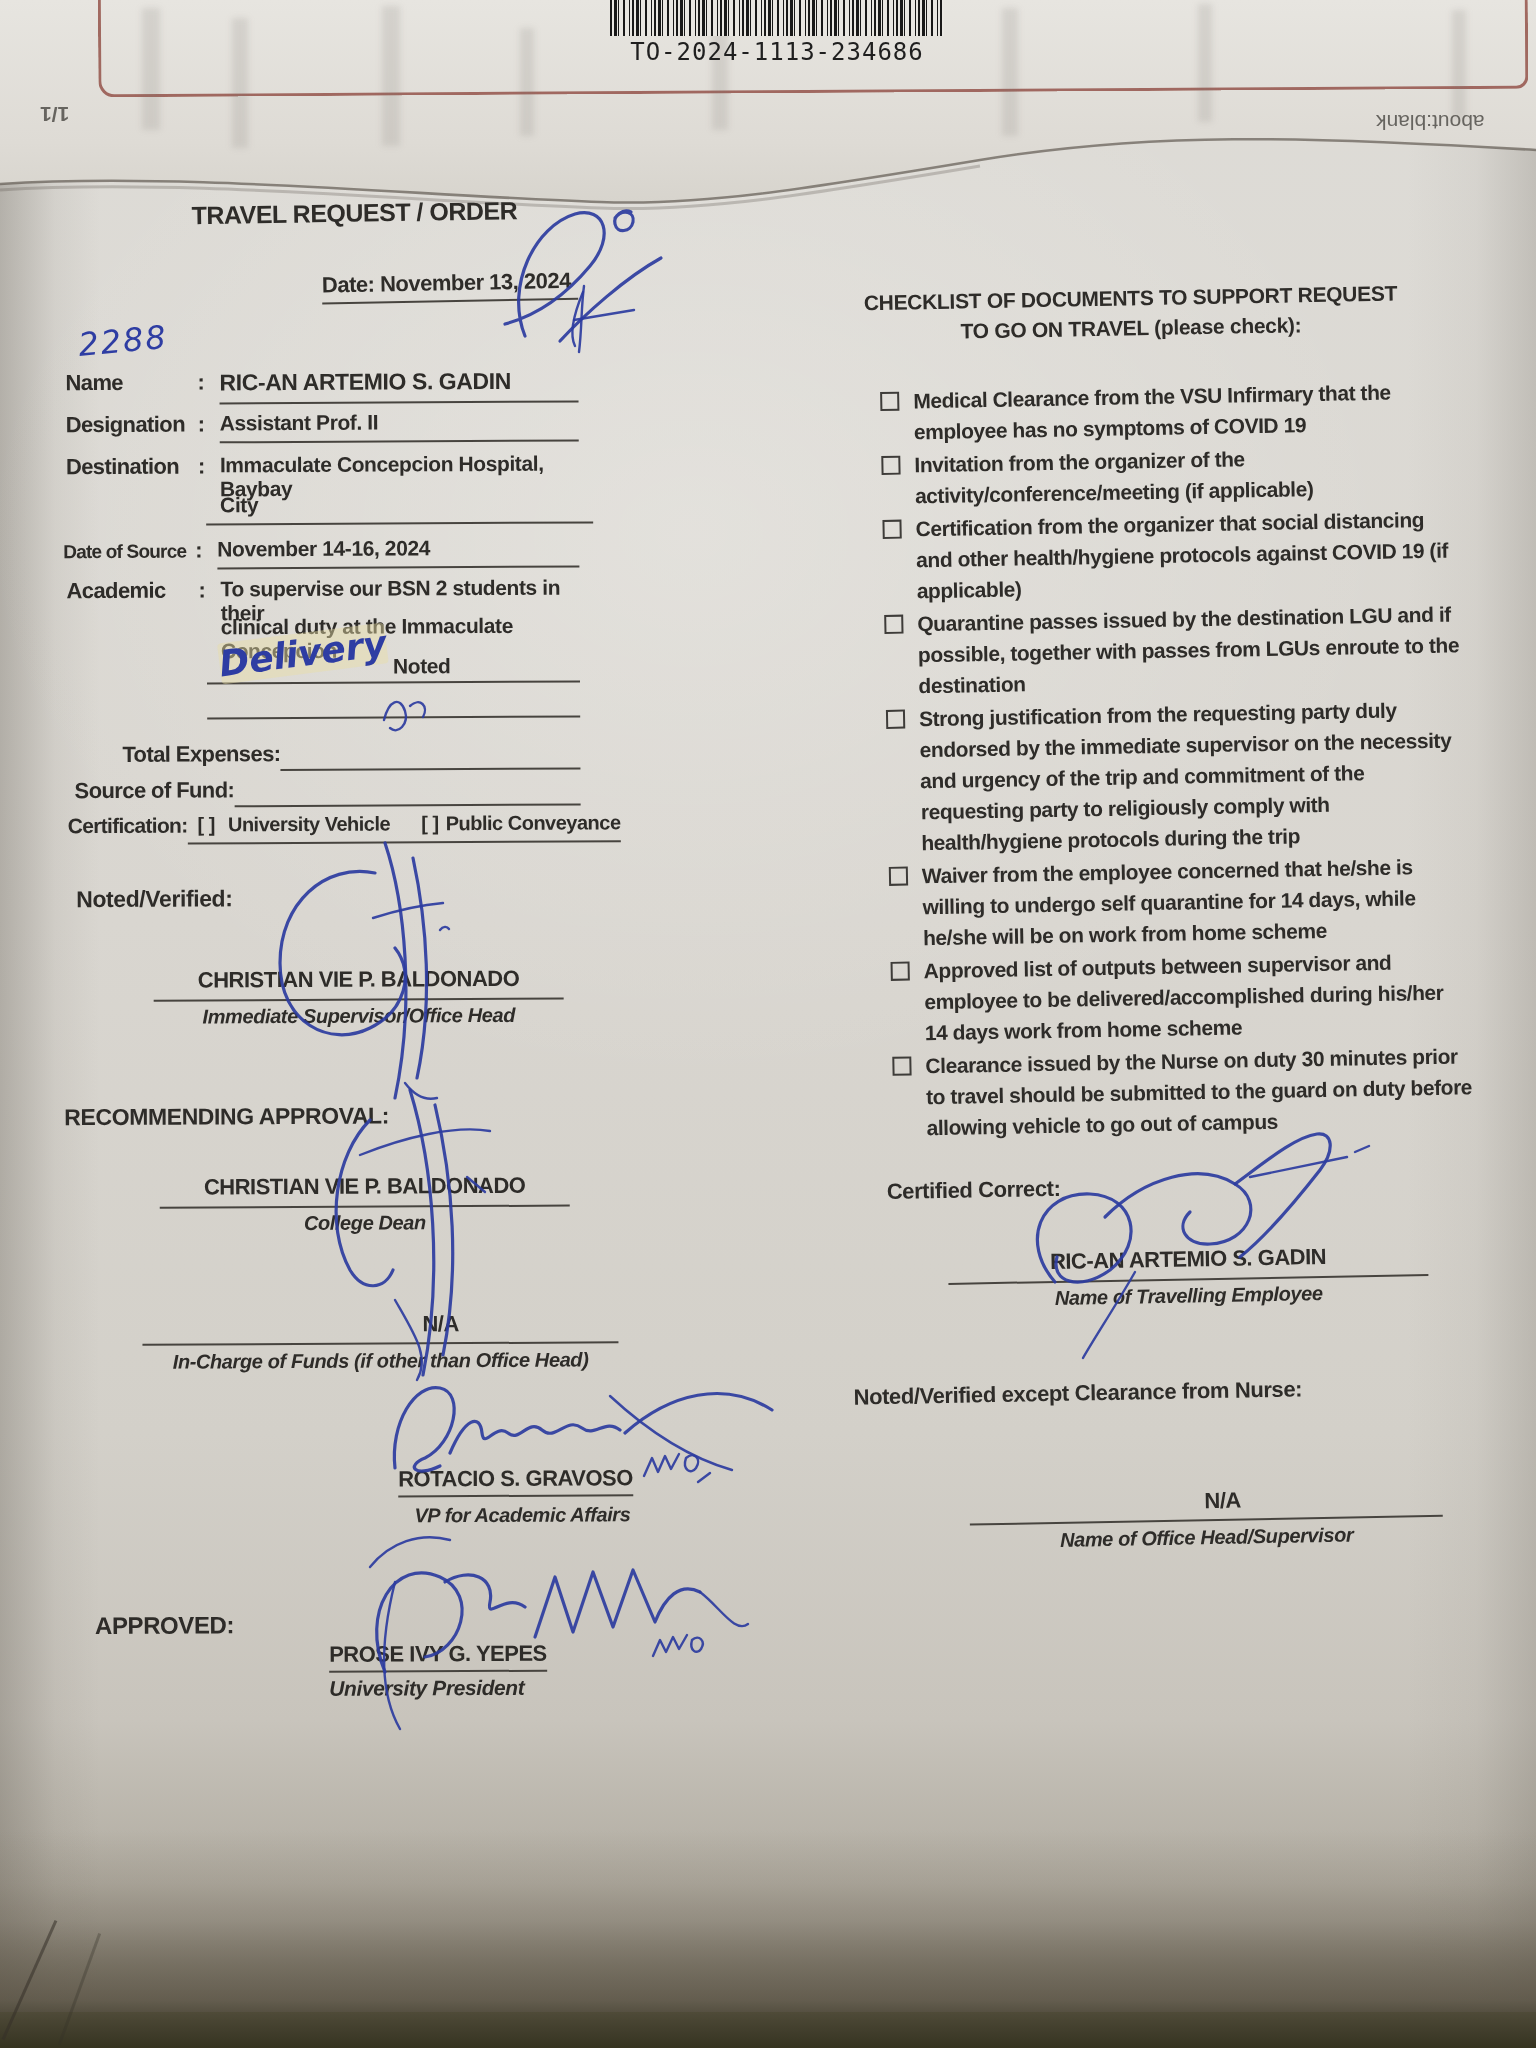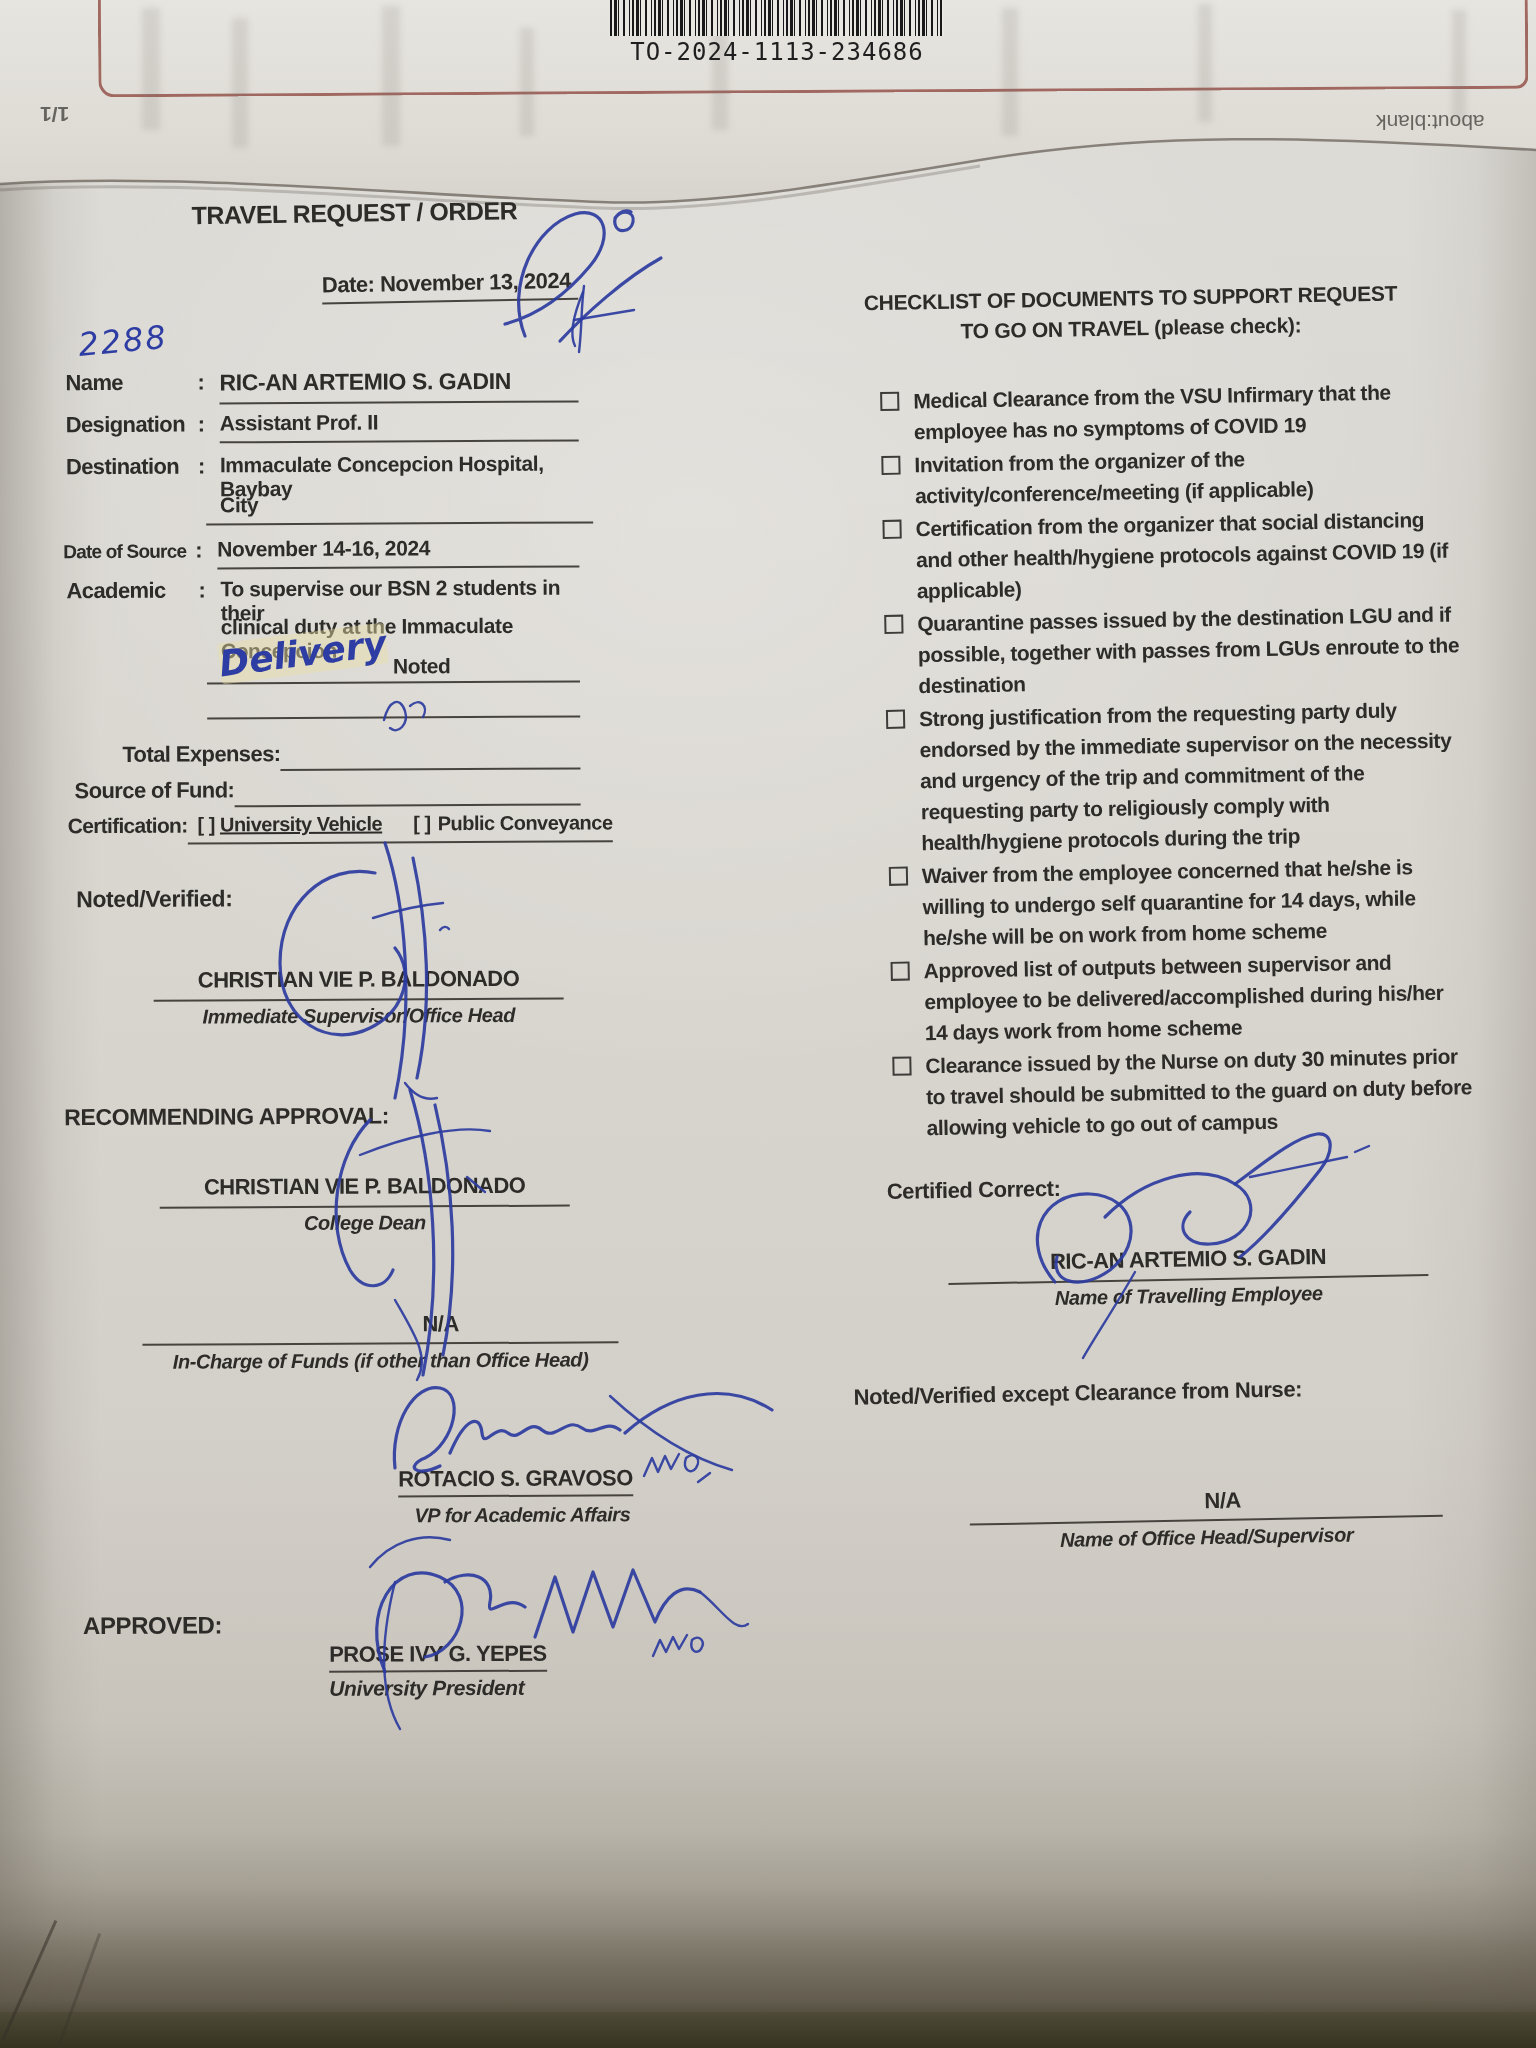--- a/index.html
+++ b/index.html
@@ -157,42 +157,42 @@
 
     <div class="row" style="left:72px;top:778px;width:506px;">
       <span class="b" style="font-size:22px;letter-spacing:-.6px;">Source of Fund:</span>
       <span class="val" style="height:22px;"></span>
     </div>
 
     <div class="row" style="left:65px;top:814px;width:523px;">
       <span class="b" style="font-size:21px;letter-spacing:-.7px;flex:none;">Certification:</span>
       <span class="val" style="padding-left:10px;white-space:nowrap;font-weight:bold;font-size:20px;letter-spacing:-.5px;">
         <span>[  ]</span>
-        <span style="text-decoration:underline;">University Vehicle</span>
+        <span style="margin-left:8px;">University Vehicle</span>
         <span style="margin-left:26px;">[  ]</span>
         <span style="margin-left:2px;">Public Conveyance</span>
       </span>
     </div>
 
     <div class="abs sec-label" style="left:73px;top:886px;">Noted/Verified:</div>
     <div class="abs sig-name uline" style="left:150px;top:968px;width:410px;padding-bottom:6px;">CHRISTIAN VIE P. BALDONADO</div>
     <div class="abs sig-title" style="left:150px;top:1006px;width:410px;">Immediate Supervisor/Office Head</div>
 
     <div class="abs sec-label" style="left:60px;top:1104px;">RECOMMENDING APPROVAL:</div>
     <div class="abs sig-name uline" style="left:155px;top:1175px;width:410px;padding-bottom:6px;">CHRISTIAN VIE P. BALDONADO</div>
     <div class="abs sig-title" style="left:155px;top:1213px;width:410px;">College Dean</div>
 
     <div class="abs sig-name i" style="left:400px;top:1313px;">N/A</div>
     <div class="abs uline" style="left:137px;top:1312px;width:476px;height:32px;"></div>
     <div class="abs sig-title" style="left:137px;top:1351px;width:476px;">In-Charge of Funds (if other than Office Head)</div>
 
     <div class="abs sig-name uline" style="left:392px;top:1468px;padding-bottom:3px;">ROTACIO S. GRAVOSO</div>
     <div class="abs sig-title" style="left:408px;top:1506px;">VP for Academic Affairs</div>
 
-    <div class="abs sec-label" style="left:76px;top:1612px;font-size:24px;">APPROVED:</div>
+    <div class="abs sec-label" style="left:88px;top:1612px;font-size:24px;">APPROVED:</div>
     <div class="abs sig-name uline" style="left:322px;top:1643px;padding-bottom:3px;">PROSE IVY G. YEPES</div>
     <div class="abs sig-title" style="left:322px;top:1678px;font-size:21px;">University President</div>
   </div>
 
   <div class="rightcol">
     <div class="chk-title">
       <div>CHECKLIST OF DOCUMENTS TO SUPPORT REQUEST</div>
       <div>TO GO ON TRAVEL (please check):</div>
     </div>
     <div class="chk-list">

